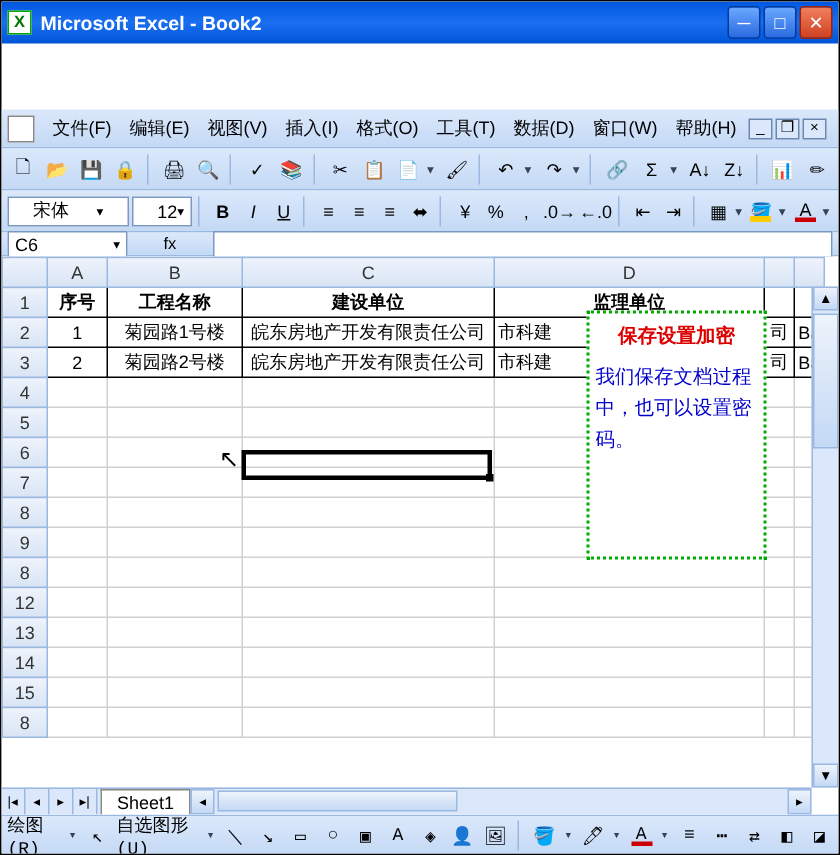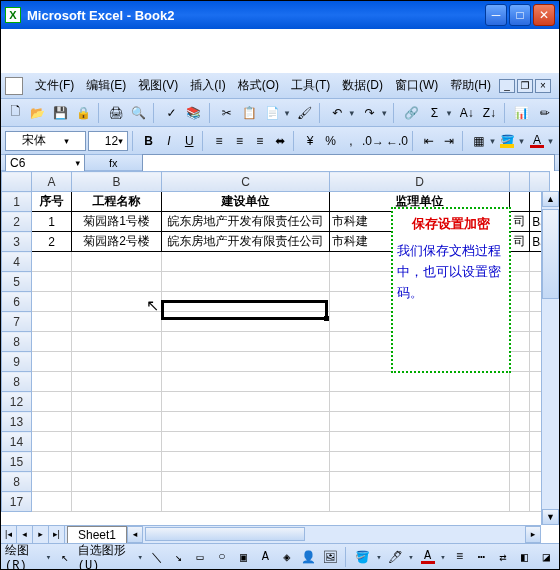--- a/index.html
+++ b/index.html
@@ -319,29 +319,20 @@
         </tr>
     <tr>
           <td class="rowhdr">8</td>
           <td></td>
           <td></td>
           <td></td>
           <td></td>
           <td></td>
           <td></td>
         </tr>
-    <tr>
-          <td class="rowhdr">17</td>
-          <td></td>
-          <td></td>
-          <td></td>
-          <td></td>
-          <td></td>
-          <td></td>
-        </tr>
   </tbody>
     </table>
 
   <div class="cursor-arrow">↖</div>
   <div class="active-cell"></div>
 
   <div class="callout">
     <div class="ct">保存设置加密</div>
     <div class="cb">我们保存文档过程中，也可以设置密码。</div>
   </div>

